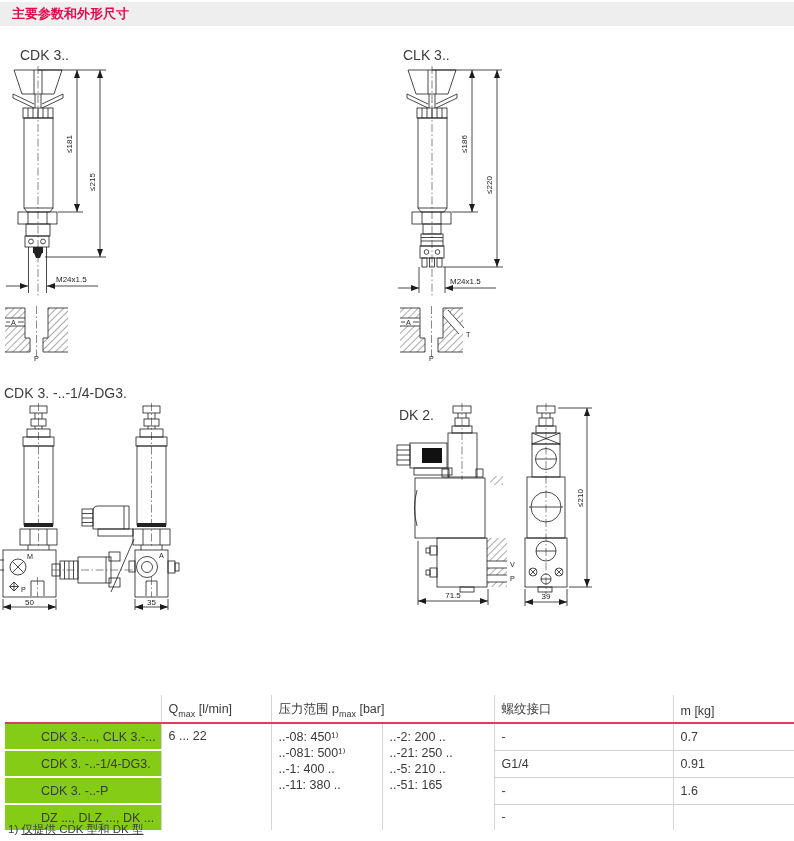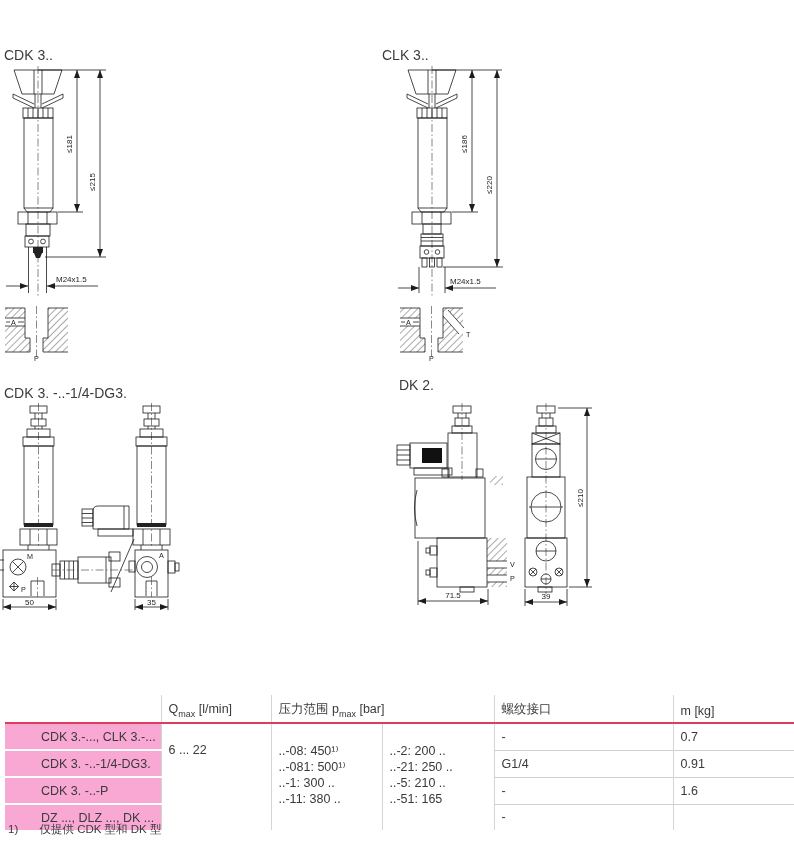--- a/index.html
+++ b/index.html
@@ -15,40 +15,43 @@
   .dtx{font-size:8px;}
   .ptx{font-size:7.2px;}
   .cl{stroke:#555;stroke-width:0.7;stroke-dasharray:8 2.5 1.5 2.5;fill:none;}
   .dln{stroke:#1c1c1c;stroke-width:0.8;fill:none;}
   
   .spec-table{position:absolute;left:5px;top:695px;width:789px;border-collapse:collapse;
         table-layout:fixed;font-size:12.5px;color:#3a3a3a;}
   .spec-table td{padding:0 0 0 7px;vertical-align:middle;}
   .spec-table thead td{height:23px;border-bottom:2px solid #dd3d5c;vertical-align:bottom;padding-bottom:4px;}
   .spec-table td.vline{border-left:1px solid #d5d5d5;}
-  .spec-table td.rowlabel{background:#f9a8d4;border-bottom:2px solid #fff;height:25px;padding-left:36px;}
+  .spec-table td.rowlabel{background:#84cc16;border-bottom:2px solid #fff;height:25px;padding-left:36px;}
   .spec-table tr:last-child td.rowlabel{border-bottom:none;}
   .spec-table td.val{border-bottom:1px solid #cfcfcf;}
   .spec-table tr:last-child td.val{border-bottom:none;}
-  .spec-table td.merged{vertical-align:top;padding-top:19px;}
+  .spec-table td.merged{vertical-align:top;padding-top:5px;}
   .pline{line-height:16px;white-space:nowrap;}
   sub{font-size:9px;}
   .footnote{position:absolute;left:8px;top:822px;font-size:11.5px;color:#3c3c3c;}
-  .footnote .fn-text{margin-left:18px;}
+  .footnote .fn-text{text-decoration:underline;}
 </style>
 </head>
 <body>
 
 <div class="page">
 
-
-  <div class="fig-label" style="left:4px;top:47px">CDK 3..</div>
-  <div class="fig-label" style="left:382px;top:47px">CLK 3..</div>
+  <div class="header-bar">
+    <span class="title">主要参数和外形尺寸</span>
+  </div>
+
+  <div class="fig-label" style="left:20px;top:47px">CDK 3..</div>
+  <div class="fig-label" style="left:403px;top:47px">CLK 3..</div>
   <div class="fig-label" style="left:4px;top:385px">CDK 3. -..-1/4-DG3.</div>
-  <div class="fig-label" style="left:399px;top:377px">DK 2.</div>
+  <div class="fig-label" style="left:399px;top:407px">DK 2.</div>
 
   <svg class="fig" style="left:0;top:60px" width="250" height="305" viewBox="0 0 250 305">
     <defs>
       <marker id="mA" markerUnits="userSpaceOnUse" markerWidth="9" markerHeight="7" refX="8" refY="3" orient="auto-start-reverse">
         <path d="M0,0 L8,3 L0,6 Z" fill="#1c1c1c"></path>
       </marker>
       <pattern id="hA" width="5" height="5" patternUnits="userSpaceOnUse" patternTransform="rotate(45)">
         <line x1="0" y1="0" x2="0" y2="5" stroke="#555" stroke-width="1"></line>
       </pattern>
     </defs>
@@ -420,21 +423,21 @@
         <td class="vline">m [kg]</td>
       </tr>
     </thead>
     <tbody>
       <tr>
         <td class="rowlabel">CDK 3.-..., CLK 3.-...</td>
         <td class="vline merged" rowspan="4">6 ... 22</td>
         <td class="vline merged" rowspan="4">
           <div class="pline">..-08: 450¹⁾</div>
           <div class="pline">..-081: 500¹⁾</div>
-          <div class="pline">..-1: 300 ..</div>
+          <div class="pline">..-1: 400 ..</div>
           <div class="pline">..-11: 380 ..</div>
         </td>
         <td class="vline merged" rowspan="4">
           <div class="pline">..-2: 200 ..</div>
           <div class="pline">..-21: 250 ..</div>
           <div class="pline">..-5: 210 ..</div>
           <div class="pline">..-51: 165</div>
         </td>
         <td class="vline val">-</td>
         <td class="vline val">0.7</td>

